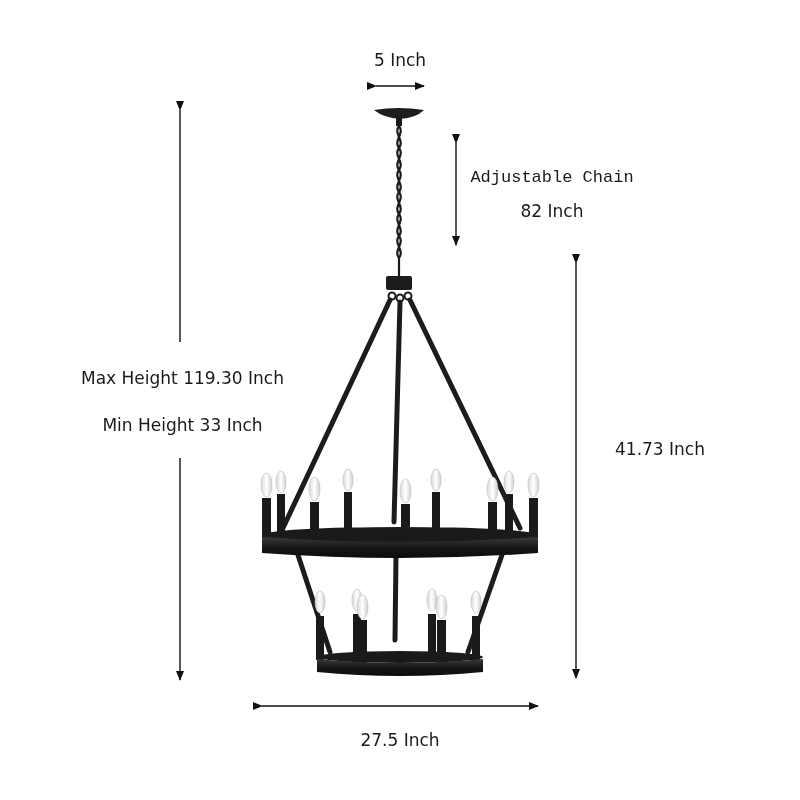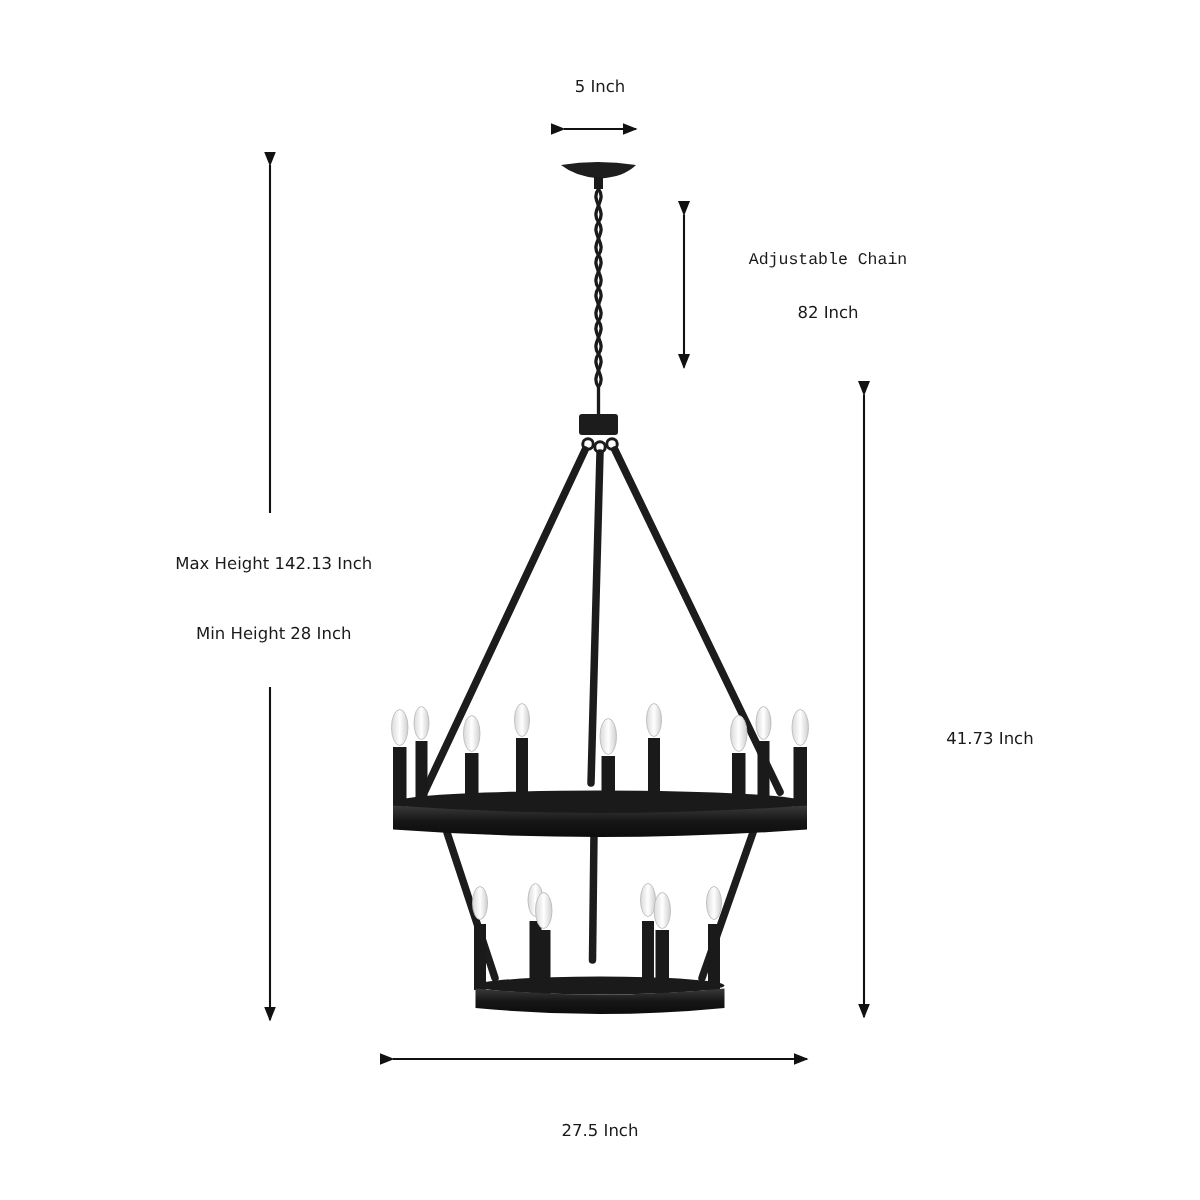--- a/index.html
+++ b/index.html
@@ -1,18 +1,18 @@
 <!DOCTYPE html>
 <html><head>
 <meta charset="utf-8">
 <style>
   html, body { margin: 0; padding: 0; background: #ffffff; }
   body { width: 800px; height: 800px; position: relative; overflow: hidden;
          font-family: "DejaVu Sans", "Liberation Sans", sans-serif; color: #1a1a1a; }
-  .label { position: absolute; font-size: 11px; white-space: nowrap; text-align: center; line-height: 1; }
+  .label { position: absolute; font-size: 17px; white-space: nowrap; text-align: center; line-height: 1; }
   svg.art { position: absolute; left: 0; top: 0; }
 </style>
 </head>
 <body>
 
 <svg class="art" width="800" height="800" viewBox="0 0 800 800">
   <defs>
     <marker id="ah" markerWidth="10" markerHeight="10" refX="9" refY="5" orient="auto" markerUnits="userSpaceOnUse">
       <path d="M0,1 L10,5 L0,9 Z" fill="#111"></path>
     </marker>
@@ -127,16 +127,16 @@
 
   <g>
     <ellipse cx="400" cy="657" rx="83" ry="6" fill="#1a1a1a"></ellipse>
     <path d="M317,659 L317,672 Q400,680 483,672 L483,659 Q400,667 317,659 Z" fill="url(#ringGrad)"></path>
   </g>
 </svg>
 
 <div class="label" style="left:350px; top:52px; width:100px;">5 Inch</div>
 <div class="label" style="left:462px; top:169px; width:180px;font-family:Liberation Mono, monospace;">Adjustable Chain</div>
 <div class="label" style="left:502px; top:203px; width:100px;">82 Inch</div>
-<div class="label" style="left:70px; top:370px; width:225px;">Max Height 142.13 Inch</div>
-<div class="label" style="left:85px; top:417px; width:195px;">Min Height 28 Inch</div>
-<div class="label" style="left:600px; top:441px; width:120px;margin-top:46px;">41.73 Inch</div>
-<div class="label" style="left:345px; top:748px; width:110px;">27.5 Inch</div>
+<div class="label" style="left:70px; top:370px; width:225px;">Max Height 119.30 Inch</div>
+<div class="label" style="left:85px; top:417px; width:195px;">Min Height 33 Inch</div>
+<div class="label" style="left:600px; top:441px; width:120px;">41.73 Inch</div>
+<div class="label" style="left:345px; top:732px; width:110px;">27.5 Inch</div>
 
 </body></html>

